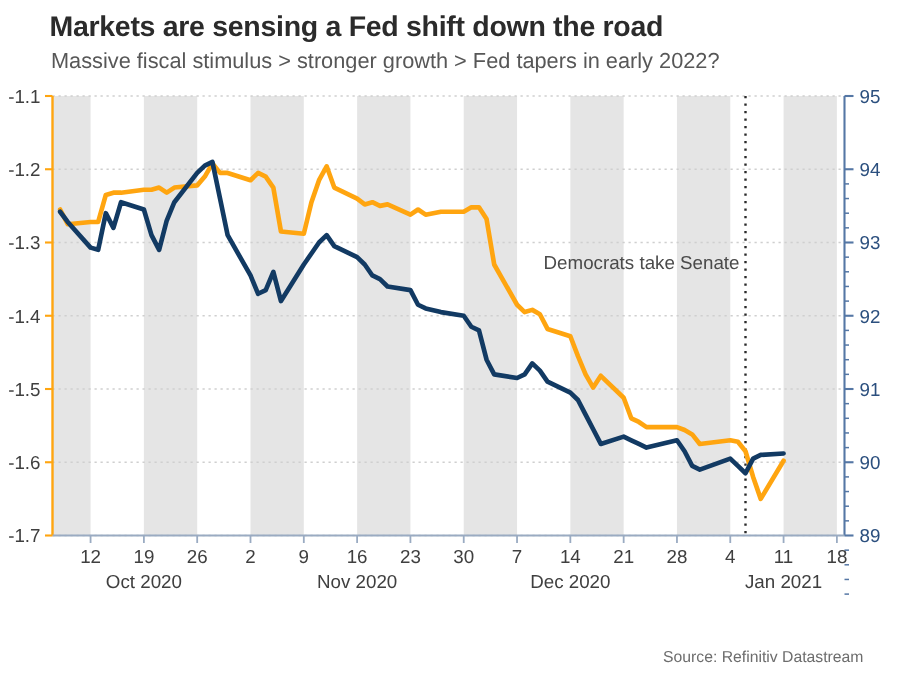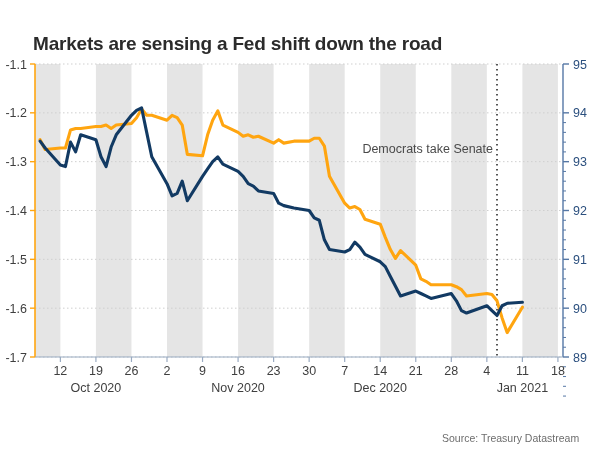--- a/index.html
+++ b/index.html
@@ -7,51 +7,52 @@
     width:600px;height:450px;
     background:#ffffff;
     font-family:"Liberation Sans", sans-serif;
     overflow:hidden;
     position:relative;
   }
   #chart-root{position:absolute;left:0;top:0;width:600px;height:450px;}
   .title{
     position:absolute;left:33px;top:8px;
     font-size:19px;font-weight:bold;color:#2b2b2b;
-    letter-spacing:-0.2px;white-space:nowrap;margin-top:25px;
+    letter-spacing:-0.2px;white-space:nowrap;
   }
   .subtitle{
     position:absolute;left:34px;top:33px;
     font-size:14.5px;color:#575757;white-space:nowrap;
   }
   svg{position:absolute;left:0;top:0;}
   .legend{position:absolute;left:14px;top:399px;}
   .legend-row{display:flex;align-items:center;height:19px;}
   .swatch{width:40px;height:6px;border-radius:1px;margin-right:8px;}
   .legend-label{font-size:14.5px;color:#3a3a3a;white-space:nowrap;}
   .source{
     position:absolute;left:442px;top:432px;
     font-size:10.5px;color:#6d6d6d;white-space:nowrap;
   }
   .annot{
     position:absolute;
-    font-size:12.5px;color:#4a4a4a;white-space:nowrap;
+    font-size:12.5px;color:#4a4a4a;white-space:nowrap;margin-top:26px;
   }
   .axis-lbl{font-size:12.5px;}
   .lbl-left{fill:#3f3f3f;}
   .lbl-right{fill:#2b4f7e;}
   .lbl-x{fill:#3f3f3f;}
   .lbl-month{fill:#3f3f3f;}
 </style>
 </head>
 <body>
 
 <div id="chart-root">
 
   <div class="title">Markets are sensing a Fed shift down the road</div>
+  <div class="subtitle">Massive fiscal stimulus &gt; stronger growth &gt; Fed tapers in early 2022?</div>
 
   <svg id="plot" width="600" height="450">
       <rect x="35" y="64" width="25.384615384615387" height="293" fill="#E5E5E5"></rect>
       <rect x="95.92307692307693" y="64" width="35.53846153846152" height="293" fill="#E5E5E5"></rect>
       <rect x="167" y="64" width="35.53846153846152" height="293" fill="#E5E5E5"></rect>
       <rect x="238.0769230769231" y="64" width="35.53846153846155" height="293" fill="#E5E5E5"></rect>
       <rect x="309.1538461538462" y="64" width="35.53846153846149" height="293" fill="#E5E5E5"></rect>
       <rect x="380.2307692307692" y="64" width="35.53846153846155" height="293" fill="#E5E5E5"></rect>
       <rect x="451.3076923076923" y="64" width="35.53846153846149" height="293" fill="#E5E5E5"></rect>
       <rect x="522.3846153846155" y="64" width="35.53846153846143" height="293" fill="#E5E5E5"></rect>
@@ -154,14 +155,14 @@
       <line x1="497" y1="64" x2="497" y2="357" stroke="#2b2b2b" stroke-width="1.6" stroke-dasharray="1.5,3.5"></line>
       <polyline points="40.08,139.69 45.15,149.46 60.38,147.99 65.46,147.99 70.54,129.93 75.62,128.46 80.69,128.46 95.92,126.51 101.00,126.51 106.08,125.04 111.15,128.46 116.23,125.04 131.46,123.58 136.54,117.72 141.62,108.93 146.69,115.28 151.77,115.28 167.00,120.16 172.08,115.28 177.15,117.72 182.23,125.04 187.31,154.34 202.54,155.81 207.62,134.81 212.69,120.16 217.77,110.88 222.85,125.04 238.08,132.37 243.15,136.27 248.23,134.81 253.31,137.25 258.38,136.27 273.62,143.11 278.69,139.69 283.77,143.11 293.92,141.16 309.15,141.16 314.23,138.23 319.31,138.23 324.38,146.04 329.46,176.32 344.69,203.17 349.77,208.06 354.85,206.59 359.92,209.52 365.00,219.29 380.23,224.17 385.31,237.36 390.38,249.57 395.46,258.36 400.54,250.54 415.77,265.19 420.85,278.87 425.92,281.31 431.00,284.73 451.31,284.73 456.38,286.68 461.46,289.61 466.54,295.96 486.85,293.52 491.92,294.49 497.00,300.84 502.08,317.93 507.15,332.58 522.38,307.19" fill="none" stroke="#FFA510" stroke-width="3.1" stroke-linejoin="round" stroke-linecap="round"></polyline>
       <polyline points="40.08,141.16 45.15,147.99 60.38,165.08 65.46,166.55 70.54,142.13 75.62,151.90 80.69,134.81 95.92,139.69 101.00,156.78 106.08,166.55 111.15,147.02 116.23,134.81 131.46,115.27 136.54,110.39 141.62,107.95 146.69,132.37 151.77,156.78 167.00,183.64 172.08,195.85 177.15,193.41 182.23,181.20 187.31,200.73 202.54,176.32 207.62,168.99 212.69,161.67 217.77,156.78 222.85,164.11 238.08,171.43 243.15,176.32 248.23,183.64 253.31,186.08 258.38,190.97 273.62,193.41 278.69,203.17 283.77,205.62 293.92,208.06 309.15,210.50 314.23,217.83 319.31,220.27 324.38,239.80 329.46,249.57 344.69,252.01 349.77,249.57 354.85,242.24 359.92,247.13 365.00,254.45 380.23,261.77 385.31,266.66 390.38,276.42 395.46,286.19 400.54,295.96 415.77,291.08 420.85,293.52 425.92,295.96 431.00,298.40 451.31,293.52 456.38,300.84 461.46,310.61 466.54,313.05 486.85,305.73 491.92,310.61 497.00,315.49 502.08,305.73 507.15,303.28 522.38,302.31" fill="none" stroke="#123A63" stroke-width="3.1" stroke-linejoin="round" stroke-linecap="round"></polyline>
     </svg>
 
   <div class="annot" id="annot" style="left: 493px; top: 142px; transform: translateX(-100%);">Democrats take Senate</div>
 
   <div class="legend">
   </div>
 
-  <div class="source">Source: Treasury Datastream</div>
+  <div class="source">Source: Refinitiv Datastream</div>
 </div>
 
 </body></html>

